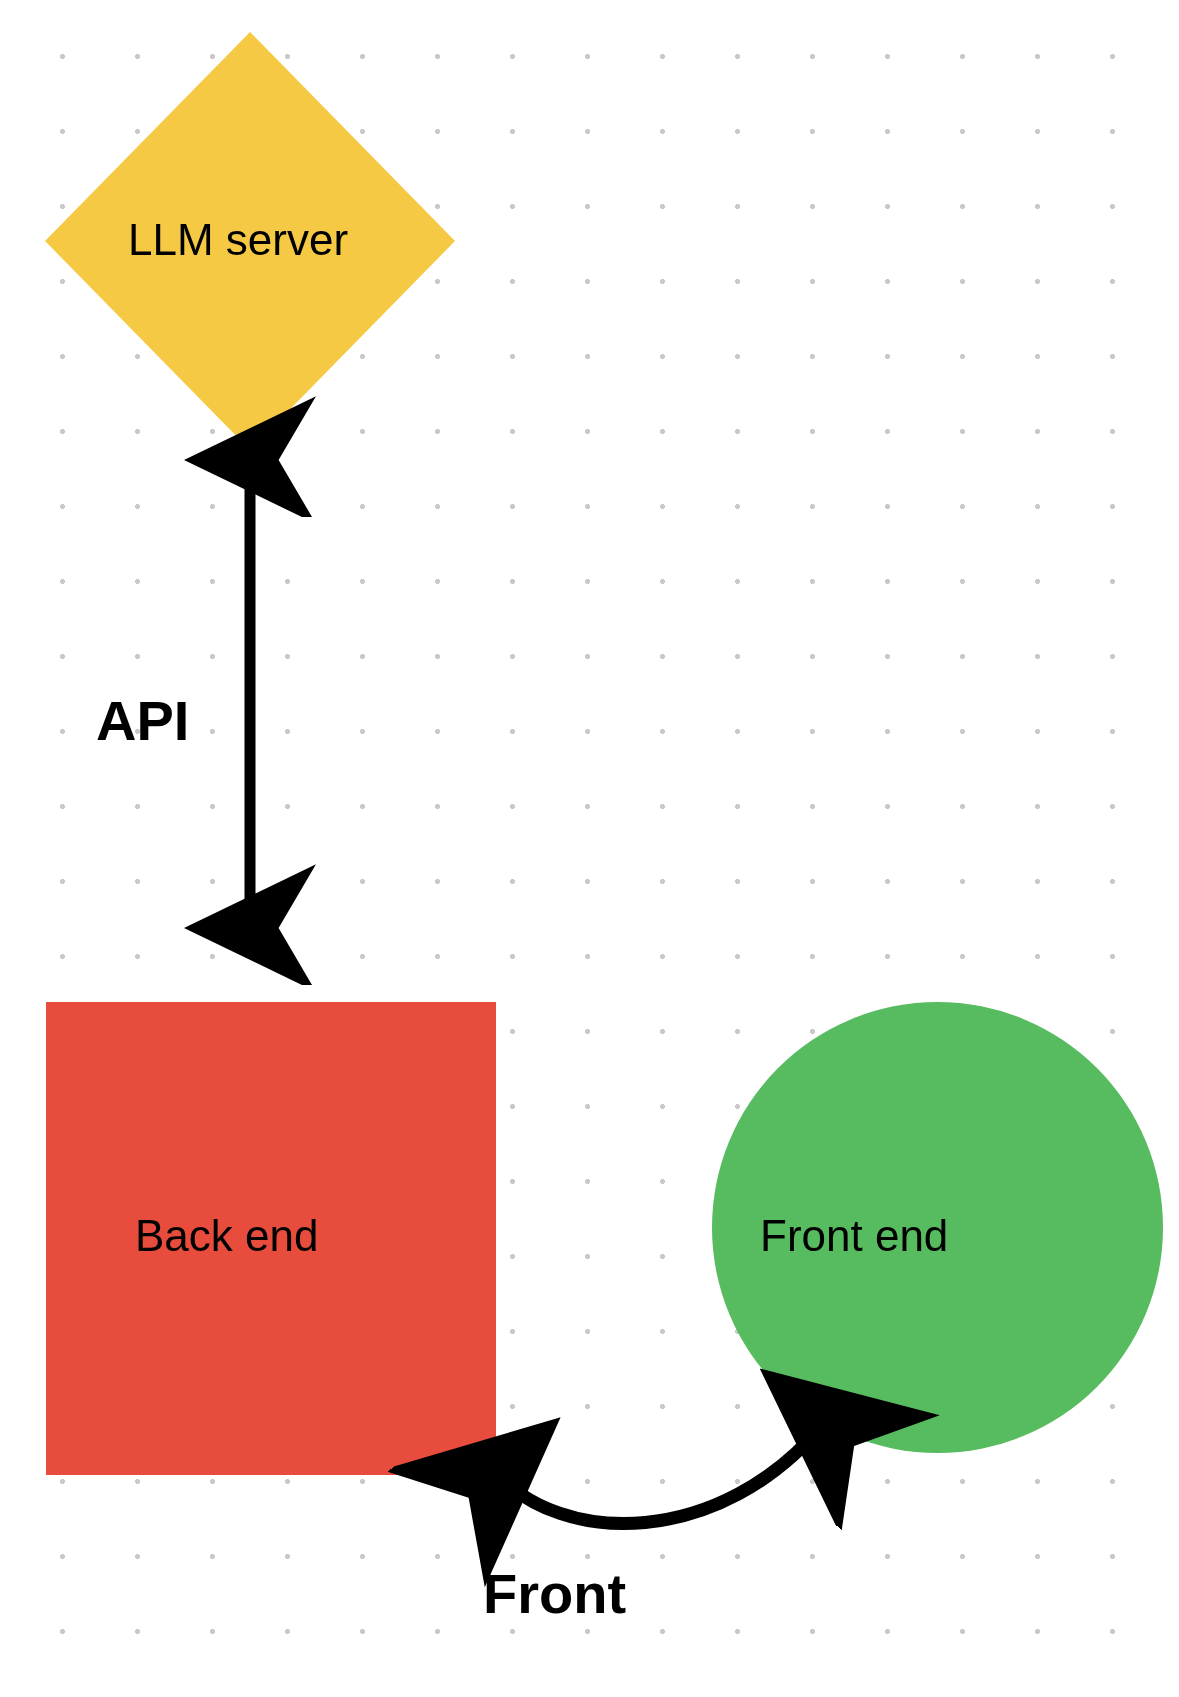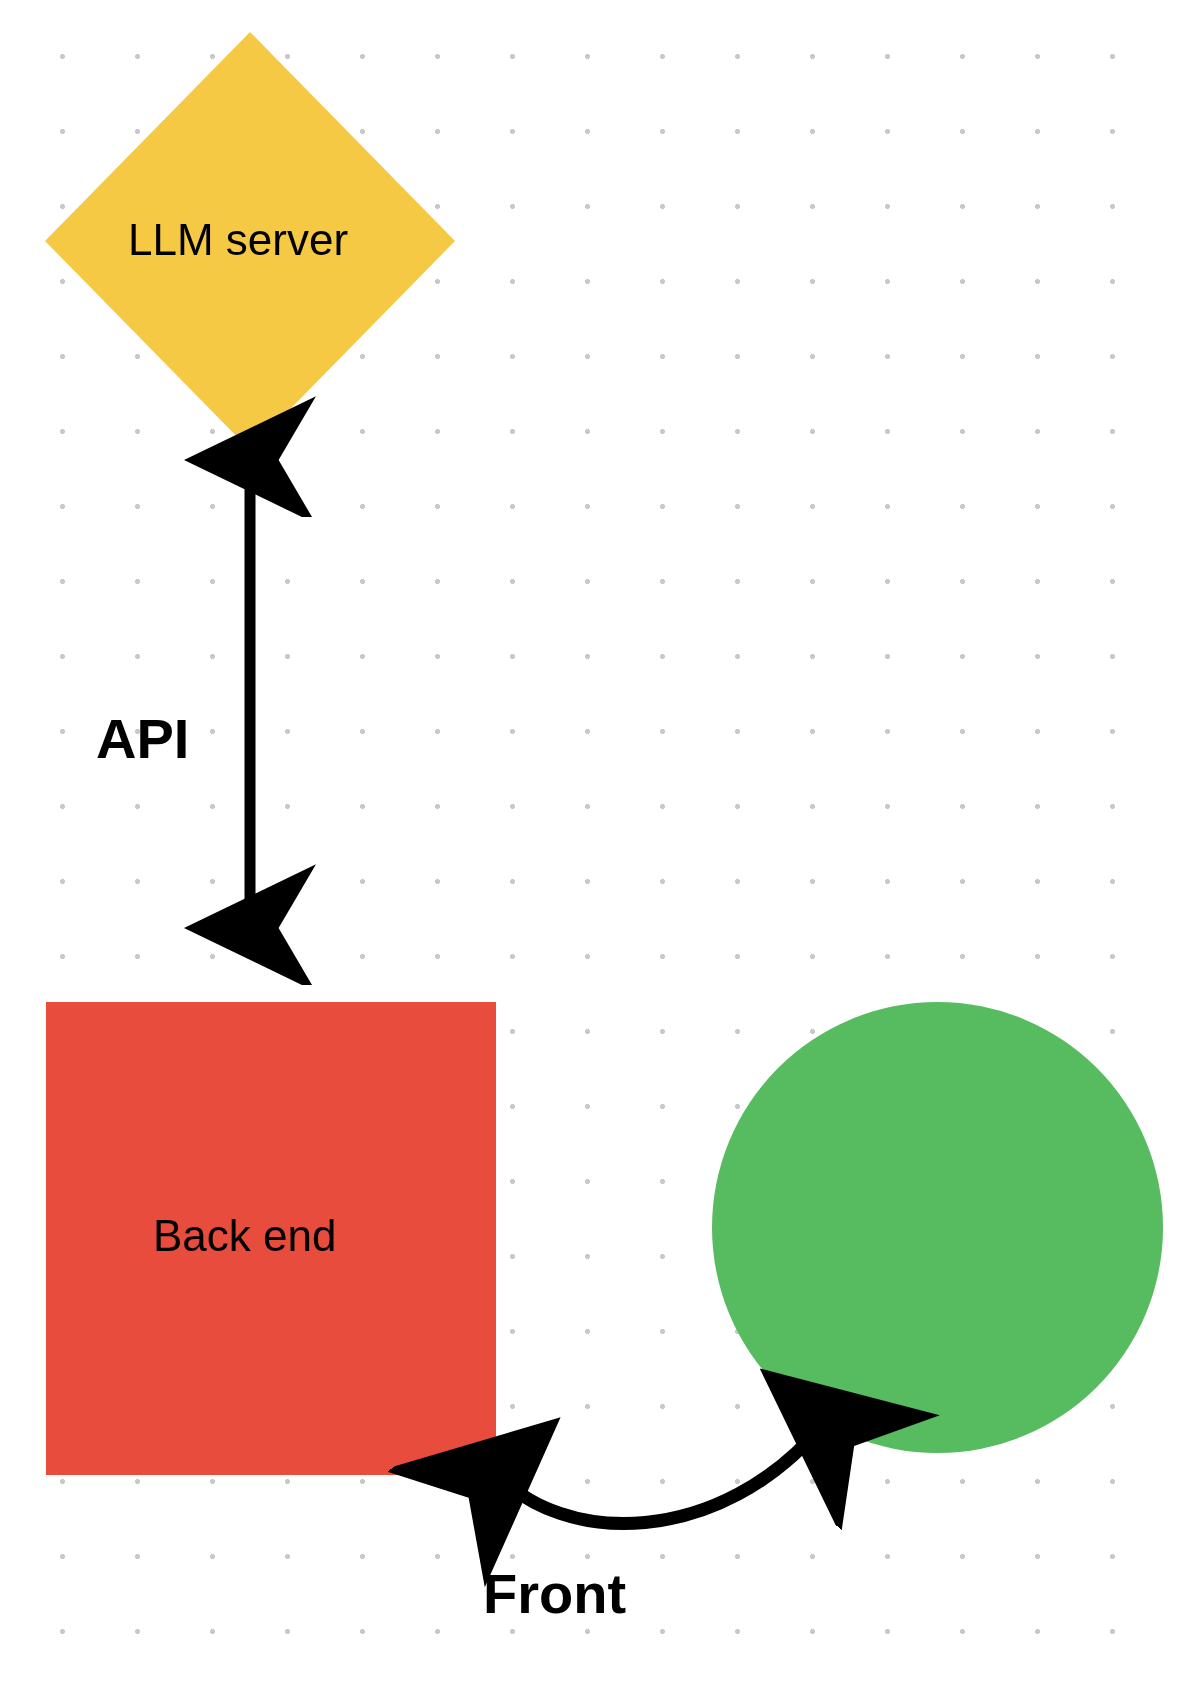--- a/index.html
+++ b/index.html
@@ -57,24 +57,24 @@
   #circle-shape {
     position: absolute;
     left: 712px;
     top: 1002px;
     width: 451px;
     height: 451px;
     border-radius: 50%;
   }
 
   #label-llm-server { left: 128px; top: 218px; }
-  #label-back-end   { left: 153px; top: 1214px; }
+  #label-back-end   { left: 135px; top: 1214px; }
   #label-front-end  { left: 760px; top: 1214px; }
 
-  #label-api     { left: 96px;  top: 693px; margin-top: 18px; }
+  #label-api     { left: 96px;  top: 693px; }
   #label-webrtc  { left: 483px; top: 1566px; }
 
   svg.overlay {
     position: absolute;
     left: 0;
     top: 0;
     width: 1179px;
     height: 1697px;
     pointer-events: none;
   }
@@ -86,20 +86,21 @@
 
   <svg id="diamond-shape" viewBox="0 0 410 418">
     <polygon points="205,0 410,209 205,418 0,209" fill="#f6c944"></polygon>
   </svg>
   <div class="node-label" id="label-llm-server">LLM server</div>
 
   <div id="square-shape" style="background:#e84c3c;"></div>
   <div class="node-label" id="label-back-end">Back end</div>
 
   <div id="circle-shape" style="background:#57bc5f;"></div>
+  <div class="node-label" id="label-front-end">Front end</div>
 
   <svg class="overlay" viewBox="0 0 1179 1697">
     <defs>
       <marker id="head-up" markerWidth="14" markerHeight="14" refX="5.2" refY="6" orient="auto" markerUnits="strokeWidth">
         <path d="M5.2,0 L11,12 L5.2,8.6 L-0.6,12 Z" fill="#000000"></path>
       </marker>
       <marker id="head-down" markerWidth="14" markerHeight="14" refX="5.2" refY="6" orient="auto" markerUnits="strokeWidth">
         <path d="M5.2,0 L11,12 L5.2,8.6 L-0.6,12 Z" fill="#000000"></path>
       </marker>
       <marker id="head-c1" markerWidth="15" markerHeight="15" refX="5.6" refY="6.5" orient="auto" markerUnits="strokeWidth">

